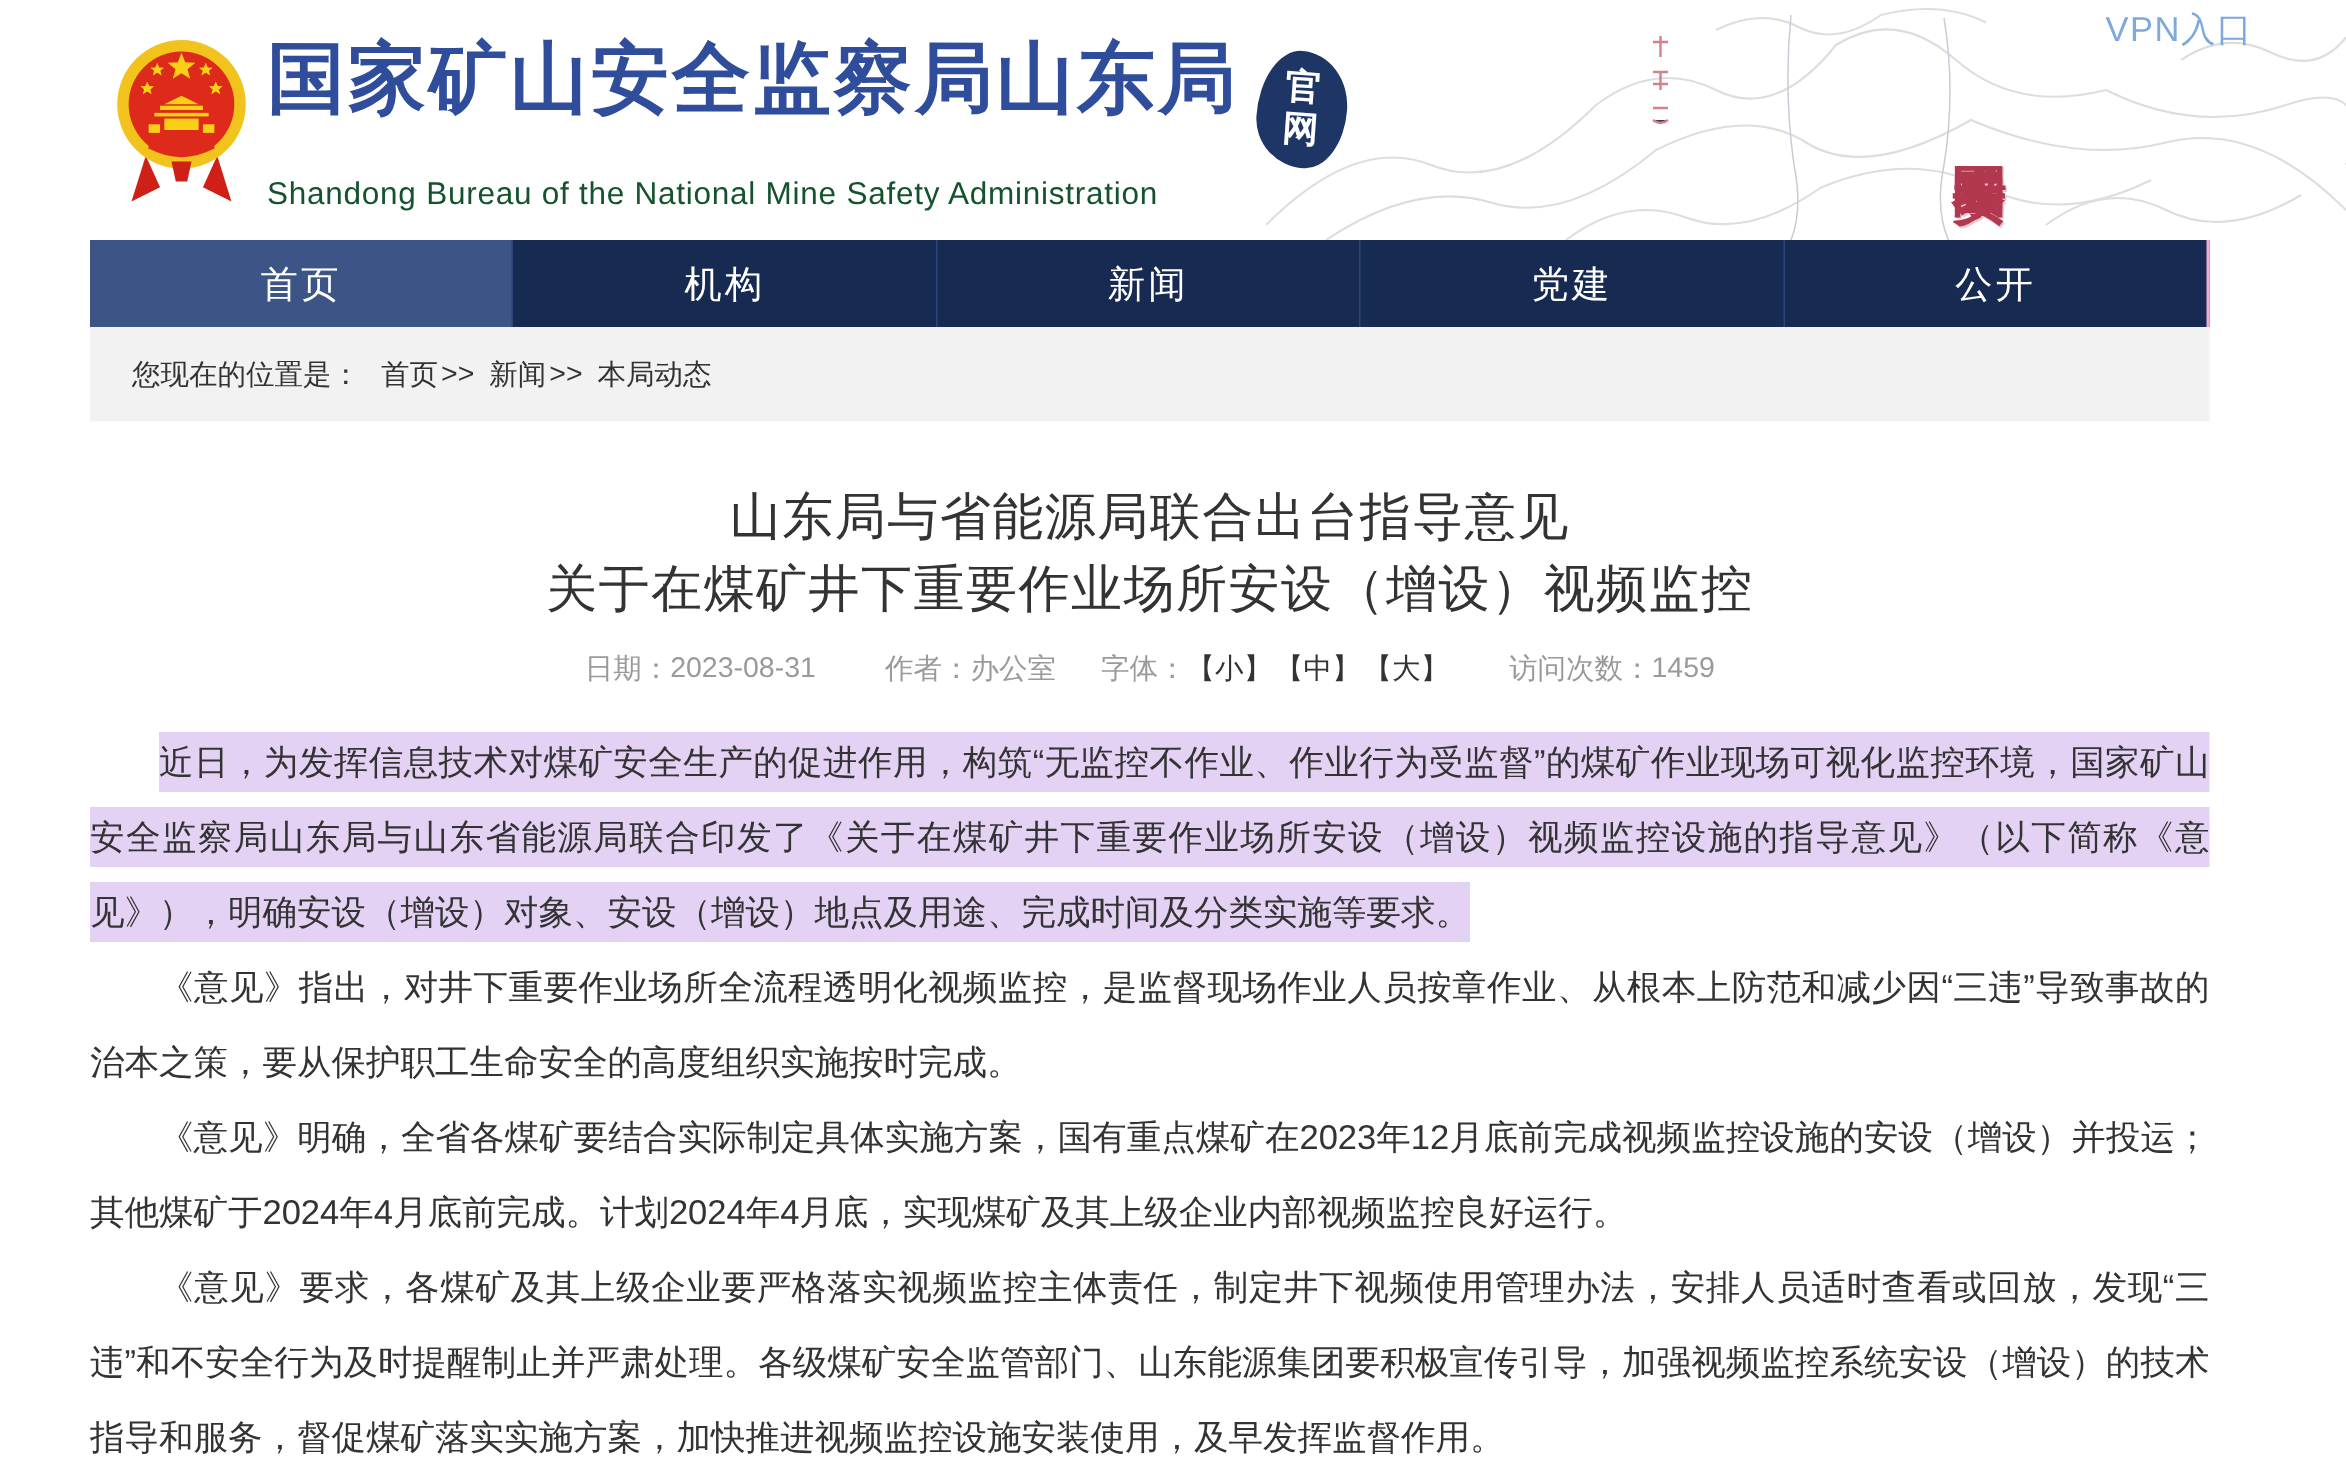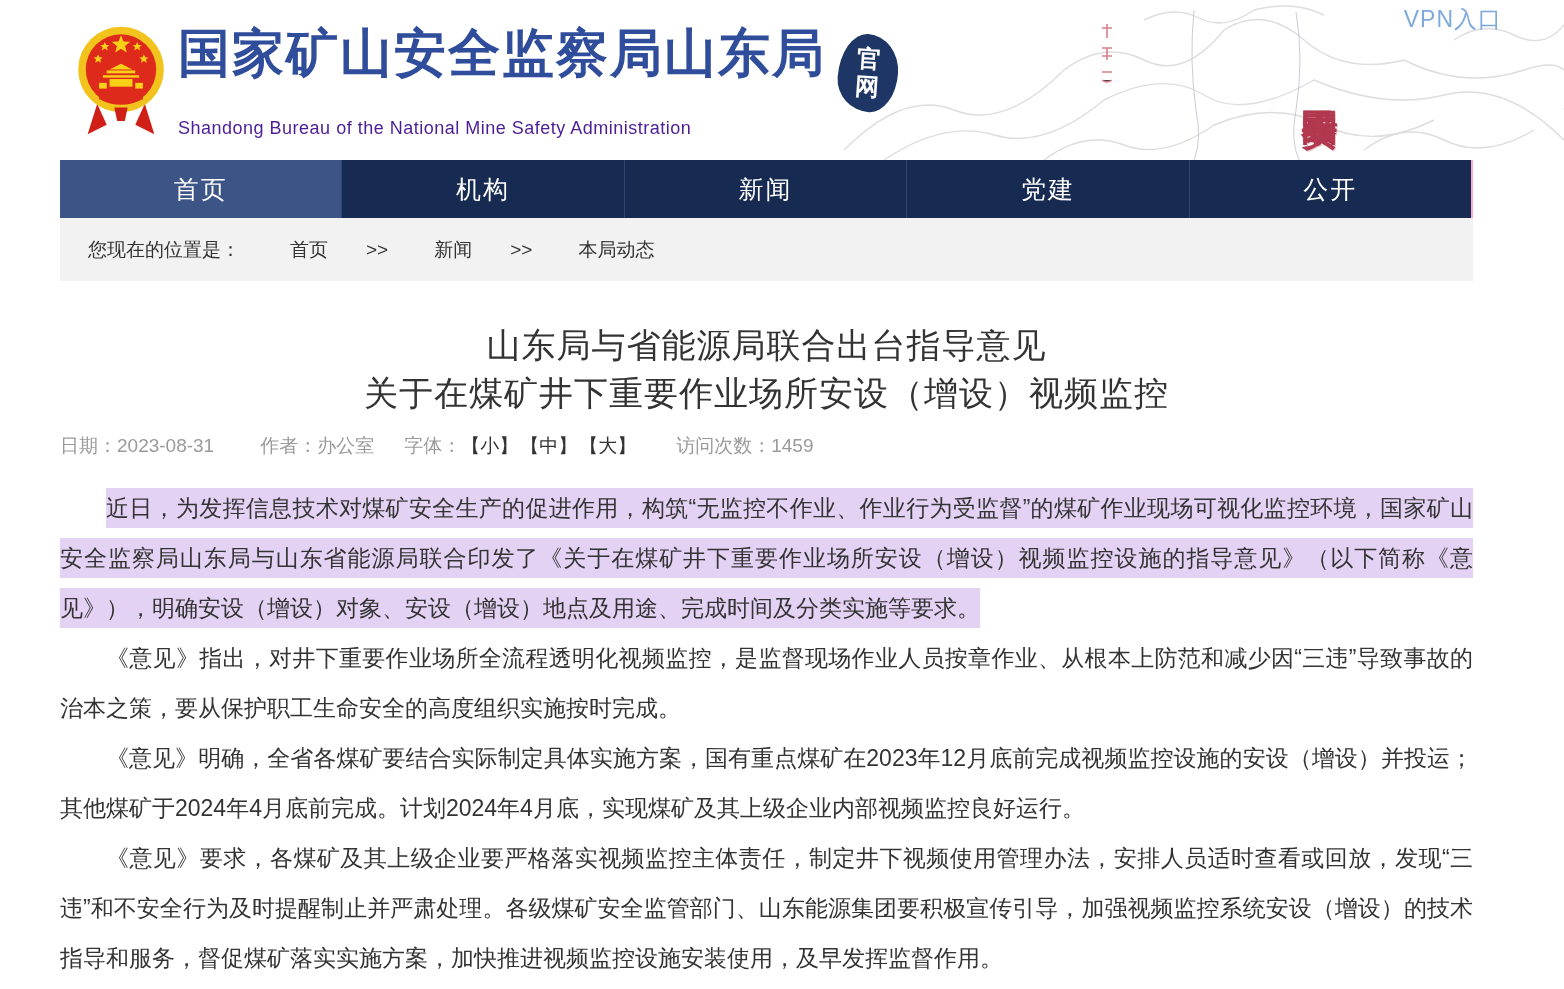--- a/index.html
+++ b/index.html
@@ -30,45 +30,45 @@
     font-size:52px; font-weight:bold; color:#2f4d9b; letter-spacing:2px;
     line-height:62px; white-space:nowrap;
   }
   .official-seal {
     margin-left:12px; margin-top:12px; width:60px; height:78px;
     background:#1d3666; color:#fff; font-size:24px; font-weight:bold;
     display:flex; flex-direction:column; align-items:center; justify-content:center;
     line-height:28px; transform:rotate(4deg);
     border-radius:46% 54% 44% 56% / 58% 48% 52% 42%;
   }
-  .title-en { margin-top:6px; font-size:18px; color:#4c1d95; letter-spacing:0.5px; }
+  .title-en { margin-top:6px; font-size:21px; color:#14532d; letter-spacing:0.5px; }
   
   .container { margin-left:60px; width:1413px; }
   .main-nav { display:flex; height:58px; background:#172a52; }
   .nav-item {
     flex:1 1 0; display:flex; align-items:center; justify-content:center;
     color:#fff; font-size:25px; letter-spacing:2px; cursor:pointer;
     border-right:1px solid #2e4677;
   }
   .nav-item:last-child { border-right:2px solid #f9a8d4; }
   .nav-item.active { background:#3d5486; }
   
   .breadcrumb {
     height:63px; background:#f2f2f2; display:flex; align-items:center;
-    padding-left:28px; font-size:19px; color:#333;gap:36px;
+    padding-left:28px; font-size:19px; color:#333;
   }
   .breadcrumb a { color:#333; text-decoration:none; }
   .crumb-sep { margin:0 10px 0 0; }
   .crumb-link { margin-right:2px; }
   .crumb-label { margin-right:14px; }
   
   .article { padding-top:40px; }
   .article-title { text-align:center; font-size:34px; font-weight:normal; color:#333; line-height:48px; letter-spacing:1px; }
   .article-meta {
-    margin-top:16px; display:flex; justify-content:flex-start; align-items:center;
+    margin-top:16px; display:flex; justify-content:center; align-items:center;
     font-size:19px; color:#9a9a9a; gap:8px;
   }
   .meta-group { display:flex; align-items:center; }
   .meta-gap { width:30px; }
   .font-btn { color:#333; cursor:pointer; margin-right:2px; }
   .article-body { margin-top:24px; font-size:23px; line-height:50px; color:#333; text-align:justify; }
   .article-body p { margin:0; text-indent:2em; }
   .hl { background:#e4d2f4; padding:7px 0; }
 </style>
 </head>

